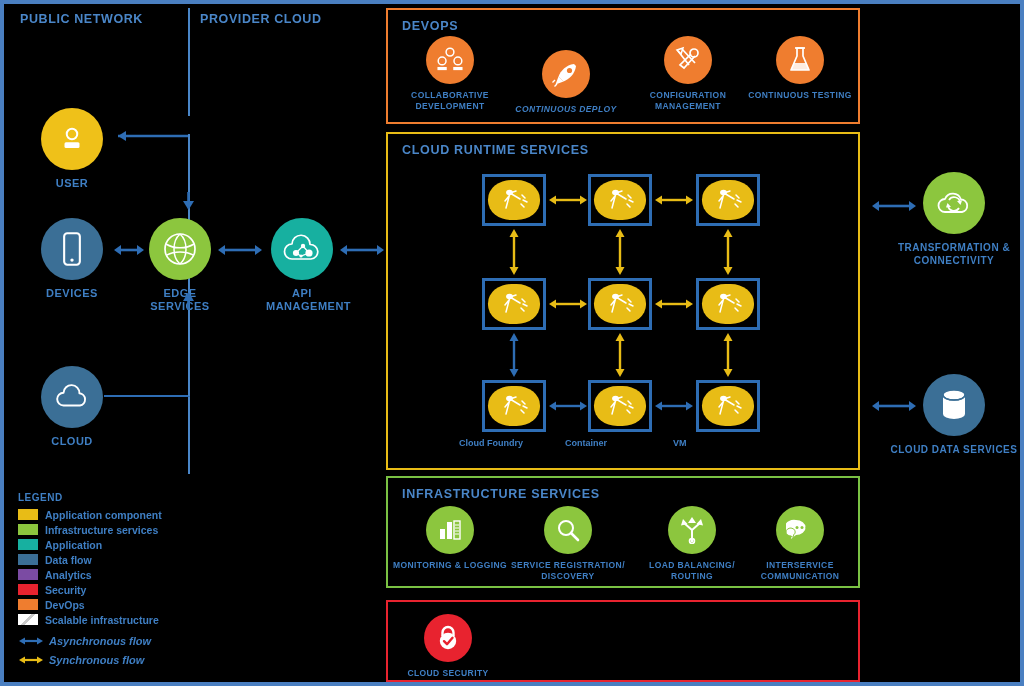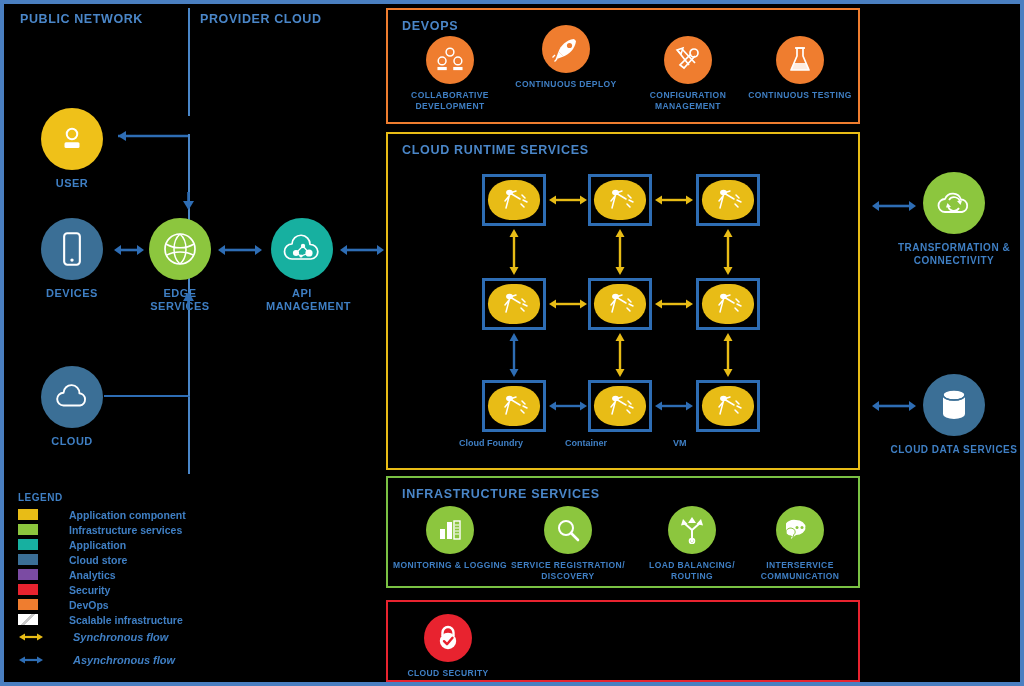--- a/index.html
+++ b/index.html
@@ -44,21 +44,21 @@
           justify-content:center;}
   .rt-blob{width:52px;height:40px;border-radius:45%/48%;background:#e8bc16;
            display:flex;align-items:center;justify-content:center;}
   .rt-caption{position:absolute;color:#3f7fc4;font-size:9px;font-weight:bold;
               width:110px;}
 
   
   #legend{position:absolute;left:14px;top:488px;width:180px;}
   #legend .lg-title{color:#3f7fc4;font-size:10px;font-weight:bold;
                     letter-spacing:.5px;margin-bottom:4px;}
-  .lg-row{display:flex;align-items:center;height:15px;margin-bottom:0px;gap:24px;}
+  .lg-row{display:flex;align-items:center;height:15px;margin-bottom:0px;}
   .sw{width:20px;height:11px;margin-right:7px;flex:0 0 20px;}
   .lg-text{color:#3f7fc4;font-size:10.5px;font-weight:bold;
            white-space:nowrap;}
   .lg-arrow{width:26px;margin-right:5px;flex:0 0 26px;display:flex;
             align-items:center;}
   .lg-row.flow{height:19px;}
   .lg-text.flow{font-style:italic;font-size:11px;}
   .sw-scalable{background:linear-gradient(135deg,#ffffff 0 45%,#c9c9c9 45% 55%,#ffffff 55% 100%);}
 </style>
 </head>
@@ -171,21 +171,21 @@
           <circle cx="15" cy="5.5" r="4.2" fill="none" stroke="#fff" stroke-width="1.6"></circle>
           <circle cx="6.5" cy="15" r="4.2" fill="none" stroke="#fff" stroke-width="1.6"></circle>
           <circle cx="23.5" cy="15" r="4.2" fill="none" stroke="#fff" stroke-width="1.6"></circle>
           <rect x="1.5" y="21.5" width="10" height="3.4" fill="#fff"></rect>
           <rect x="18.5" y="21.5" width="10" height="3.4" fill="#fff"></rect>
         </svg>
       </div>
       <div class="tile-label">COLLABORATIVE DEVELOPMENT</div>
     </div>
 
-    <div class="tile" style="left:118px;top:15px;">
+    <div class="tile" style="left:118px;top:40px;font-style:italic;">
       <div class="circle" style="background:#ef7d2f;">
         <svg width="28" height="28" viewBox="0 0 28 28">
           <path d="M22 4 C14 5 8.5 11 6.5 16.5 L11.5 21.5 C17 19.5 23 14 24 6 Z" fill="#fff"></path>
           <circle cx="17.5" cy="10.5" r="2.6" fill="#ef7d2f"></circle>
           <path d="M6.5 16.5 L3.5 24.5 L11.5 21.5" fill="#fff"></path>
           <path d="M3 20 L0.5 22.5 M5 24 L2.5 26.5" stroke="#fff" stroke-width="1.4"></path>
         </svg>
       </div>
       <div class="tile-label">CONTINUOUS DEPLOY</div>
     </div>
@@ -469,54 +469,54 @@
     <div class="lg-row">
       <span class="sw" style="background:#8cc63e;"></span>
       <span class="lg-text">Infrastructure services</span>
     </div>
     <div class="lg-row">
       <span class="sw" style="background:#17b0a0;"></span>
       <span class="lg-text">Application</span>
     </div>
     <div class="lg-row">
       <span class="sw" style="background:#3b6f96;"></span>
-      <span class="lg-text">Cloud store</span>
+      <span class="lg-text">Data flow</span>
     </div>
     <div class="lg-row">
       <span class="sw" style="background:#7b4ba3;"></span>
       <span class="lg-text">Analytics</span>
     </div>
     <div class="lg-row">
       <span class="sw" style="background:#e8232f;"></span>
       <span class="lg-text">Security</span>
     </div>
     <div class="lg-row">
       <span class="sw" style="background:#ef7d2f;"></span>
       <span class="lg-text">DevOps</span>
     </div>
     <div class="lg-row">
       <span class="sw sw-scalable"></span>
       <span class="lg-text">Scalable infrastructure</span>
     </div>
 
+    <div class="lg-row flow" style="margin-top:4px;">
+      <span class="lg-arrow">
+        <svg width="26" height="14" viewBox="0 0 26 14">
+          <path d="M6 7 L20 7" stroke="#2e6db4" stroke-width="2.2"></path>
+          <path d="M1 7 L7 3.5 L7 10.5 Z" fill="#2e6db4"></path>
+          <path d="M25 7 L19 3.5 L19 10.5 Z" fill="#2e6db4"></path>
+        </svg>
+      </span>
+      <span class="lg-text flow">Asynchronous flow</span>
+    </div>
     <div class="lg-row flow">
       <span class="lg-arrow">
         <svg width="26" height="14" viewBox="0 0 26 14">
           <path d="M6 7 L20 7" stroke="#e8bc16" stroke-width="2.2"></path>
           <path d="M1 7 L7 3.5 L7 10.5 Z" fill="#e8bc16"></path>
           <path d="M25 7 L19 3.5 L19 10.5 Z" fill="#e8bc16"></path>
         </svg>
       </span>
       <span class="lg-text flow">Synchronous flow</span>
     </div>
-    <div class="lg-row flow" style="margin-top:4px;">
-      <span class="lg-arrow">
-        <svg width="26" height="14" viewBox="0 0 26 14">
-          <path d="M6 7 L20 7" stroke="#2e6db4" stroke-width="2.2"></path>
-          <path d="M1 7 L7 3.5 L7 10.5 Z" fill="#2e6db4"></path>
-          <path d="M25 7 L19 3.5 L19 10.5 Z" fill="#2e6db4"></path>
-        </svg>
-      </span>
-      <span class="lg-text flow">Asynchronous flow</span>
-    </div>
   </div>
 
 </div>
 
 </body></html>

